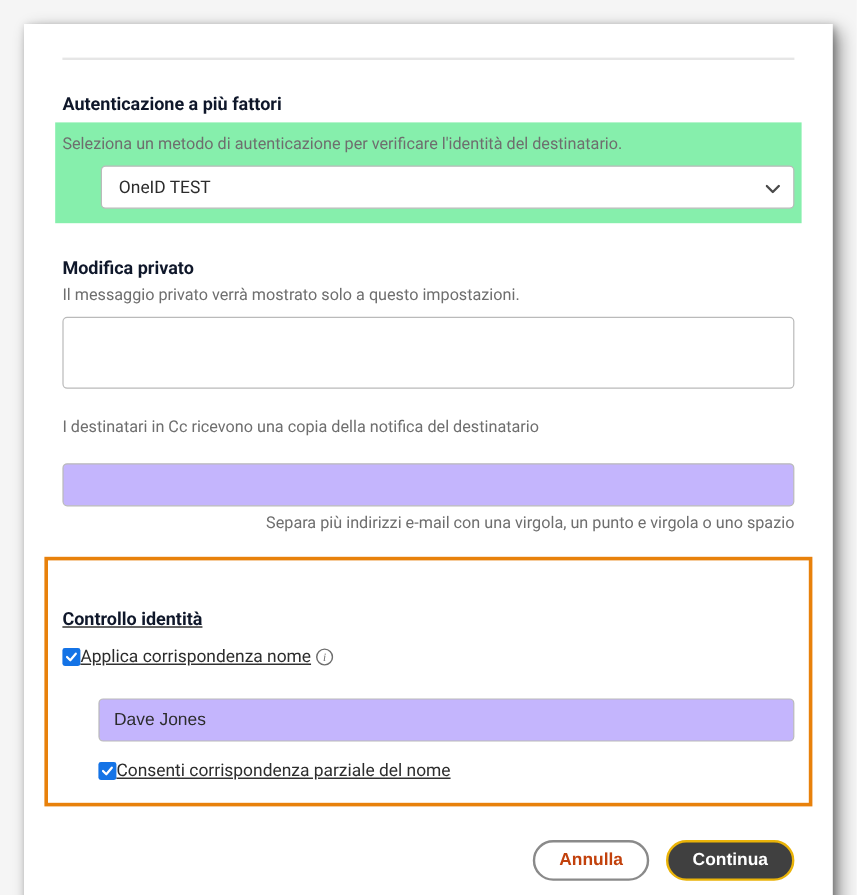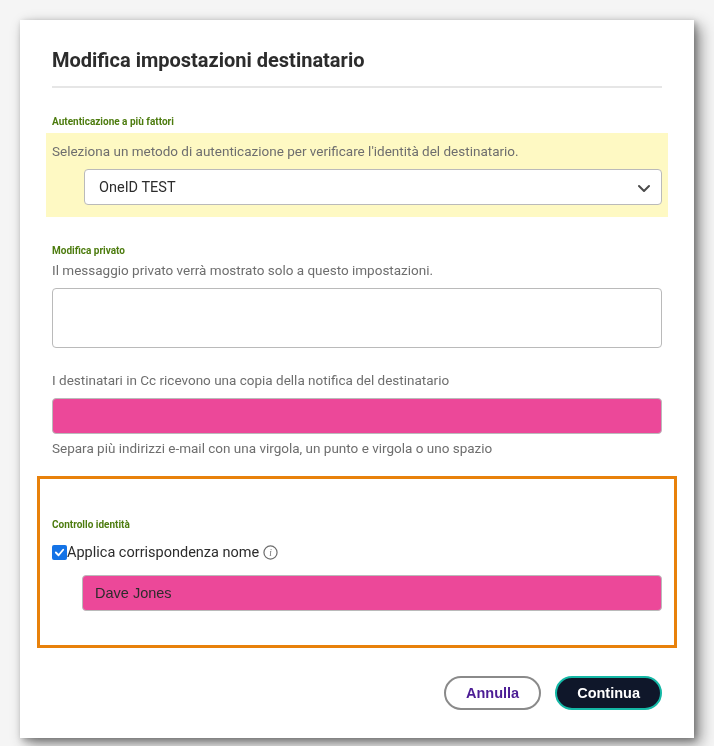--- a/index.html
+++ b/index.html
@@ -24,38 +24,39 @@
       font-weight: 700;
       color: #2c2c2c;
       margin-bottom: 14px;
     }
     .divider {
       border: none;
       border-top: 2px solid #e6e6e6;
       margin-bottom: 22px;
     }
     .section-label {
-      font-size: 10px;
+      font-size: 15px;
       font-weight: 700;
-      color: #4d7c0f;
+      color: #0f172a;
       margin-bottom: 6px;
       margin-top: 28px;
     }
     .help-text {
       font-size: 13.5px;
       color: #6e6e6e;
       margin-bottom: 10px;
     }
     .help-text-after {
       font-size: 13.5px;
       color: #6e6e6e;
       margin-top: 6px;
+      text-align: right;
     }
     .highlight-yellow {
-      background: #fef9c3;
+      background: #86efac;
       padding: 10px 6px 12px 6px;
       margin: 0 -6px 18px -6px;
     }
     .highlight-yellow .help-text {
       margin-bottom: 10px;
       padding: 0;
     }
     .select-wrap {
       position: relative;
       padding-left: 32px;
@@ -78,43 +79,45 @@
       right: 12px;
       top: 50%;
       transform: translateY(-50%);
       pointer-events: none;
     }
     .text-input {
       width: 100%;
       height: 36px;
       border: 1px solid #bababa;
       border-radius: 4px;
-      background: #ec4899;
+      background: #c4b5fd;
       padding: 0 12px;
       font-size: 14.5px;
       color: #2c2c2c;
+      margin-top: 12px;
     }
     .textarea {
       width: 100%;
       height: 60px;
       border: 1px solid #bababa;
       border-radius: 4px;
       background: #fff;
       padding: 8px 12px;
       font-size: 14.5px;
       color: #2c2c2c;
       resize: none;
     }
     .section-block {
       margin-bottom: 20px;
     }
     .identity-box {
       border: 3px solid #e8810b;
       padding: 12px 12px 18px 12px;
       margin: 0 -15px 28px -15px;
+      text-decoration: underline;
     }
     .identity-box .section-label {
       margin-bottom: 14px;
     }
     .checkbox-row {
       display: flex;
       align-items: center;
       gap: 0;
       margin-bottom: 14px;
     }
@@ -162,34 +165,33 @@
       font-size: 14.5px;
       font-weight: 700;
       cursor: pointer;
       display: inline-flex;
       align-items: center;
       justify-content: center;
     }
     .btn-secondary {
       background: #fff;
       border: 2px solid #8a8a8a;
-      color: #4c1d95;
+      color: #c2410c;
     }
     .btn-primary {
-      background: #0f172a;
-      border: 2px solid #14b8a6;
+      background: #404040;
+      border: 2px solid #eab308;
       color: #fff;
     }
   </style>
 </head>
 <body>
 
 <div class="dialog">
 
-  <h2 class="dialog-title">Modifica impostazioni destinatario</h2>
   <hr class="divider">
 
   <div class="section-label">Autenticazione a più fattori</div>
 
   <div class="highlight-yellow">
     <div class="help-text">Seleziona un metodo di autenticazione per verificare l'identità del destinatario.</div>
     <div class="select-wrap">
       <div class="select">
         <span>OneID TEST</span>
       </div>
@@ -228,20 +230,28 @@
             <circle cx="8" cy="8" r="7" stroke="#6e6e6e" stroke-width="1.3" fill="none"></circle>
             <text x="8" y="12" text-anchor="middle" font-size="10" font-family="Georgia, serif" font-style="italic" fill="#6e6e6e">i</text>
           </svg>
       </span>
     </div>
 
     <div class="name-input-wrap">
       <input type="text" class="text-input" value="Dave Jones" style="">
     </div>
 
+    <div class="checkbox-row indented">
+      <div class="checkbox">
+        <svg viewBox="0 0 12 12">
+            <path d="M2 6 L5 9 L10 3" stroke="#fff" stroke-width="2" fill="none" stroke-linecap="round" stroke-linejoin="round"></path>
+          </svg>
+      </div>
+      <span class="checkbox-label">Consenti corrispondenza parziale del nome</span>
+    </div>
   </div>
 
   <div class="button-row">
     <button class="btn btn-secondary">Annulla</button>
     <button class="btn btn-primary">Continua</button>
   </div>
 
 </div>
 
 </body></html>

